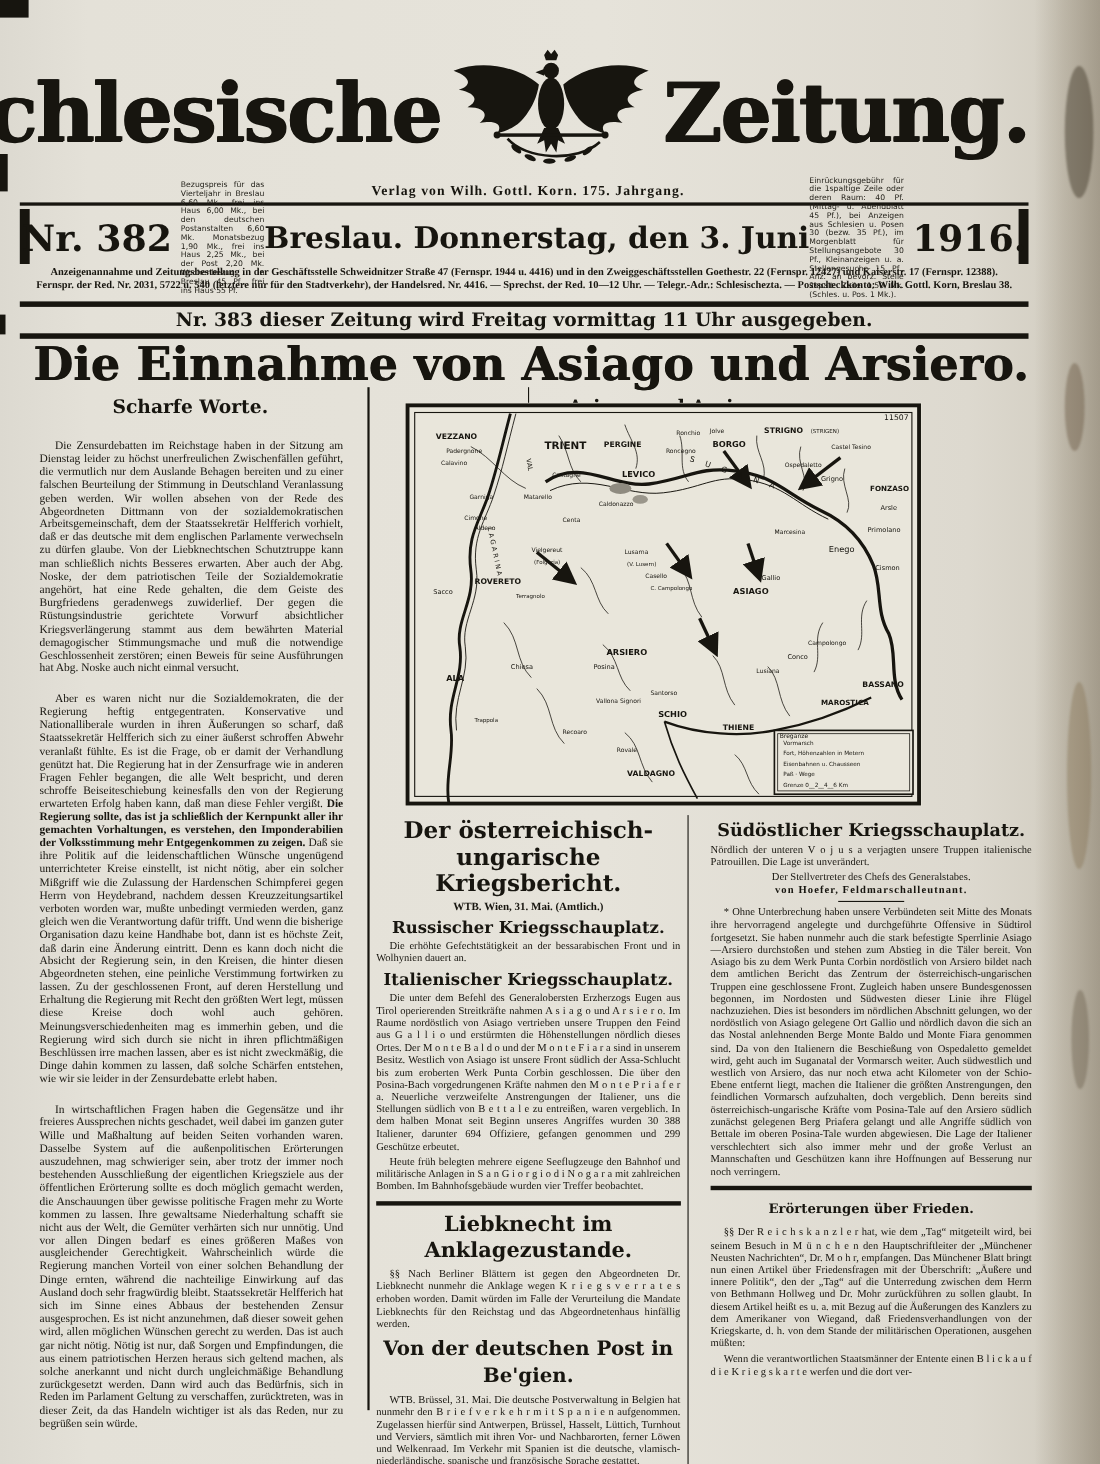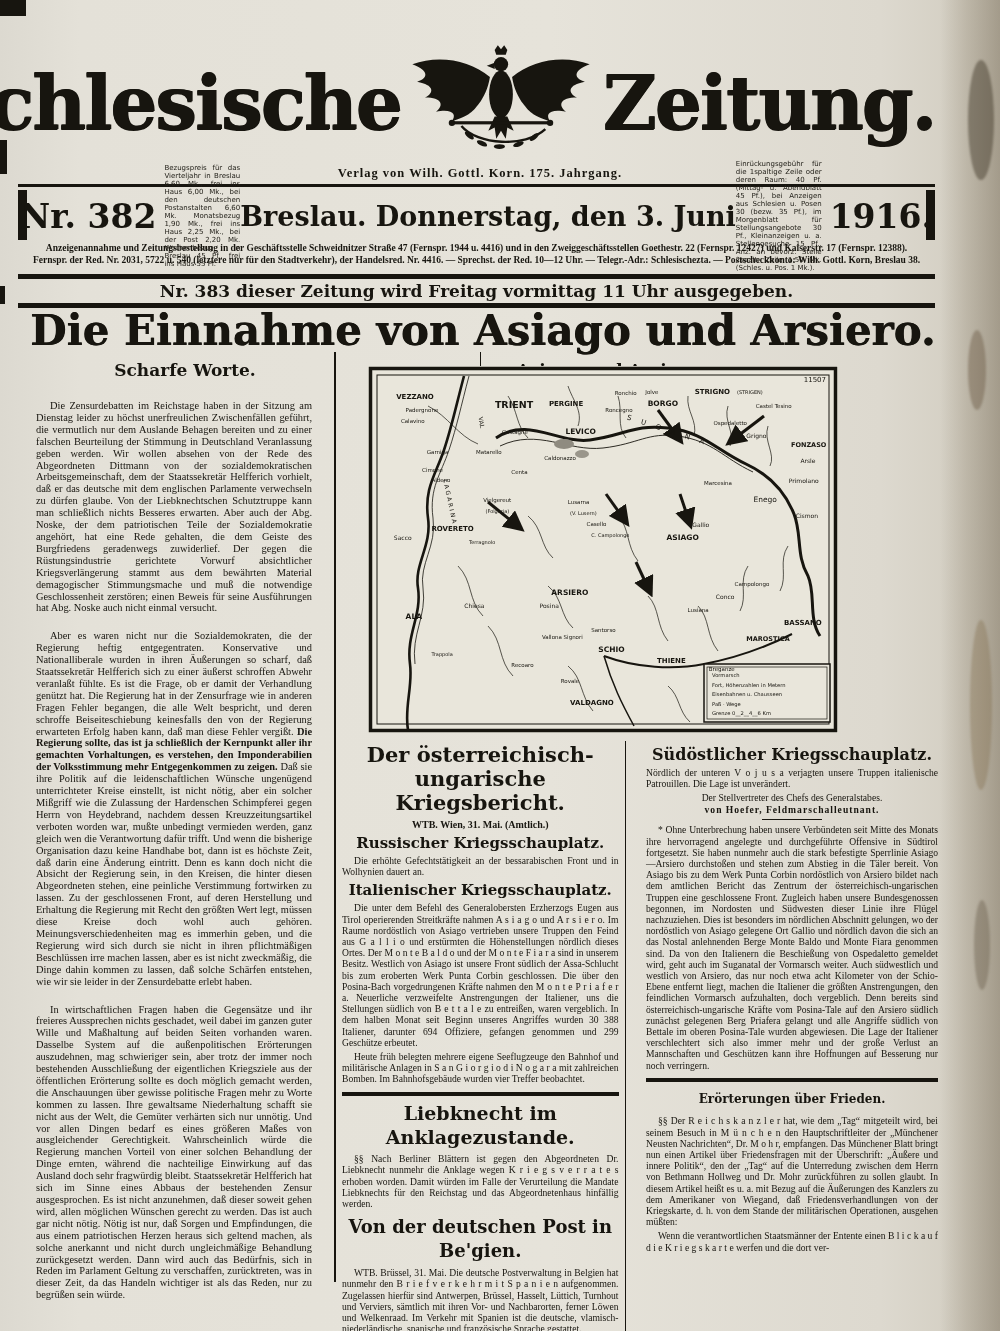--- a/index.html
+++ b/index.html
@@ -113,21 +113,21 @@
   <div id="office">
     <div>Anzeigenannahme und Zeitungsbestellung in der Geschäftsstelle Schweidnitzer Straße 47 (Fernspr. 1944 u. 4416) und in den Zweiggeschäftsstellen Goethestr. 22 (Fernspr. 12427) und Kaiserstr. 17 (Fernspr. 12388).</div>
     <div>Fernspr. der Red. Nr. 2031, 5722 u. 540 (letztere nur für den Stadtverkehr), der Handelsred. Nr. 4416. — Sprechst. der Red. 10—12 Uhr. — Telegr.-Adr.: Schlesischezta. — Postscheckkonto: Wilh. Gottl. Korn, Breslau 38.</div>
   </div>
 
   <div class="hbar" style="top:274px;height:5px;"></div>
   <div id="notice-row">Nr. 383 dieser Zeitung wird Freitag vormittag 11 Uhr ausgegeben.</div>
   <div class="hbar" style="top:303px;height:5px;"></div>
 
   <div id="main-headline">Die Einnahme von Asiago und Arsiero.</div>
-  <div class="subhead" style="left:60px;width:250px;">Scharfe Worte.</div>
+  <div class="subhead" style="left:48px;width:250px;">Scharfe Worte.</div>
   <div class="subhead" style="left:460px;width:300px;">Asiago und Arsiero.</div>
   <div id="vdiv-sub"></div>
 
   <div id="col-left" class="bodytext">
     <p><span>Die Zensurdebatten im Reichstage haben in der Sitzung am Dienstag leider zu höchst unerfreulichen Zwischenfällen geführt, die vermutlich nur dem Auslande Behagen bereiten und zu einer falschen Beurteilung der Stimmung in Deutschland Veranlassung geben werden. Wir wollen absehen von der Rede des Abgeordneten Dittmann von der sozialdemokratischen Arbeitsgemeinschaft, dem der Staatssekretär Helfferich vorhielt, daß er das deutsche mit dem englischen Parlamente verwechseln zu dürfen glaube. Von der Liebknechtschen Schutztruppe kann man schließlich nichts Besseres erwarten. Aber auch der Abg. Noske, der dem patriotischen Teile der Sozialdemokratie angehört, hat eine Rede gehalten, die dem Geiste des Burgfriedens geradenwegs zuwiderlief. Der gegen die Rüstungsindustrie gerichtete Vorwurf absichtlicher Kriegsverlängerung stammt aus dem bewährten Material demagogischer Stimmungsmache und muß die notwendige Geschlossenheit zerstören; einen Beweis für seine Ausführungen hat Abg. Noske auch nicht einmal versucht.</span></p>
     <p><span>Aber es waren nicht nur die Sozialdemokraten, die der Regierung heftig entgegentraten. Konservative und Nationalliberale wurden in ihren Äußerungen so scharf, daß Staatssekretär Helfferich sich zu einer äußerst schroffen Abwehr veranlaßt fühlte. Es ist die Frage, ob er damit der Verhandlung genützt hat. Die Regierung hat in der Zensurfrage wie in anderen Fragen Fehler begangen, die alle Welt bespricht, und deren schroffe Beiseiteschiebung keinesfalls den von der Regierung erwarteten Erfolg haben kann, daß man diese Fehler vergißt. </span><span style="font-weight: bold;">Die Regierung sollte, das ist ja schließlich der Kernpunkt aller ihr gemachten Vorhaltungen, es verstehen, den Imponderabilien der Volksstimmung mehr Entgegenkommen zu zeigen.</span><span> Daß sie ihre Politik auf die leidenschaftlichen Wünsche ungenügend unterrichteter Kreise einstellt, ist nicht nötig, aber ein solcher Mißgriff wie die Zulassung der Hardenschen Schimpferei gegen Herrn von Heydebrand, nachdem dessen Kreuzzeitungsartikel verboten worden war, mußte unbedingt vermieden werden, ganz gleich wen die Verantwortung dafür trifft. Und wenn die bisherige Organisation dazu keine Handhabe bot, dann ist es höchste Zeit, daß darin eine Änderung eintritt. Denn es kann doch nicht die Absicht der Regierung sein, in den Kreisen, die hinter diesen Abgeordneten stehen, eine peinliche Verstimmung fortwirken zu lassen. Zu der geschlossenen Front, auf deren Herstellung und Erhaltung die Regierung mit Recht den größten Wert legt, müssen diese Kreise doch wohl auch gehören. Meinungsverschiedenheiten mag es immerhin geben, und die Regierung wird sich durch sie nicht in ihren pflichtmäßigen Beschlüssen irre machen lassen, aber es ist nicht zweckmäßig, die Dinge dahin kommen zu lassen, daß solche Schärfen entstehen, wie wir sie leider in der Zensurdebatte erlebt haben.</span></p>
     <p><span>In wirtschaftlichen Fragen haben die Gegensätze und ihr freieres Aussprechen nichts geschadet, weil dabei im ganzen guter Wille und Maßhaltung auf beiden Seiten vorhanden waren. Dasselbe System auf die außenpolitischen Erörterungen auszudehnen, mag schwieriger sein, aber trotz der immer noch bestehenden Ausschließung der eigentlichen Kriegsziele aus der öffentlichen Erörterung sollte es doch möglich gemacht werden, die Anschauungen über gewisse politische Fragen mehr zu Worte kommen zu lassen. Ihre gewaltsame Niederhaltung schafft sie nicht aus der Welt, die Gemüter verhärten sich nur unnötig. Und vor allen Dingen bedarf es eines größeren Maßes von ausgleichender Gerechtigkeit. Wahrscheinlich würde die Regierung manchen Vorteil von einer solchen Behandlung der Dinge ernten, während die nachteilige Einwirkung auf das Ausland doch sehr fragwürdig bleibt. Staatssekretär Helfferich hat sich im Sinne eines Abbaus der bestehenden Zensur ausgesprochen. Es ist nicht anzunehmen, daß dieser soweit gehen wird, allen möglichen Wünschen gerecht zu werden. Das ist auch gar nicht nötig. Nötig ist nur, daß Sorgen und Empfindungen, die aus einem patriotischen Herzen heraus sich geltend machen, als solche anerkannt und nicht durch ungleichmäßige Behandlung zurückgesetzt werden. Dann wird auch das Bedürfnis, sich in Reden im Parlament Geltung zu verschaffen, zurücktreten, was in dieser Zeit, da das Handeln wichtiger ist als das Reden, nur zu begrüßen sein würde.</span></p>
   </div>
 
   <div id="vdiv1"></div>

